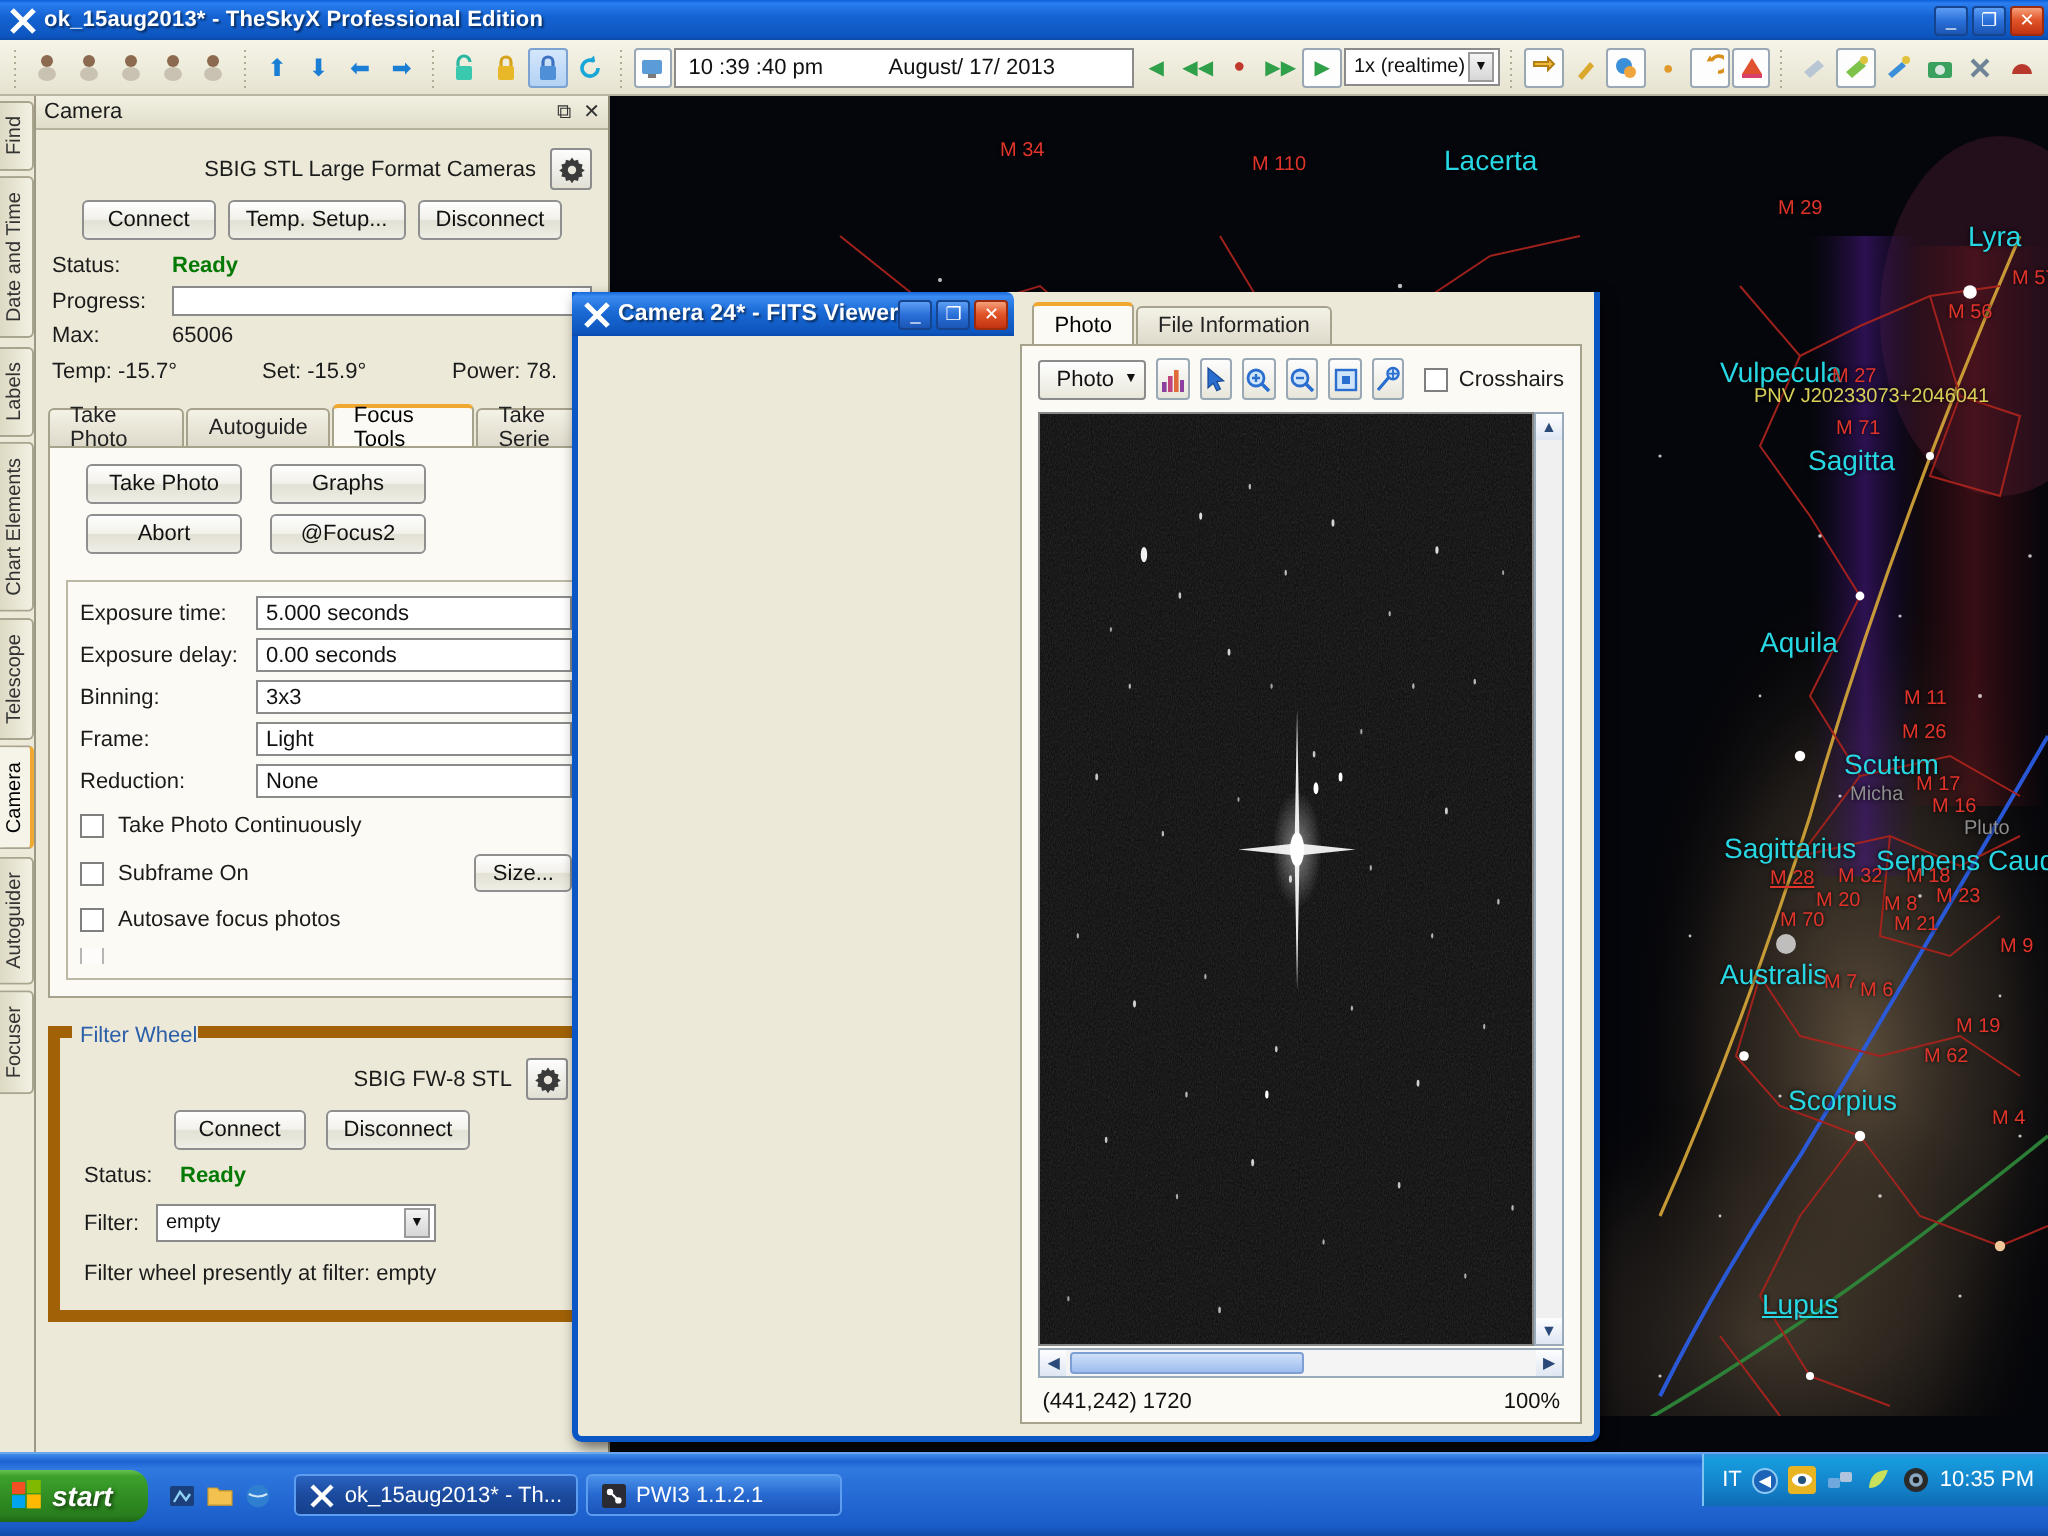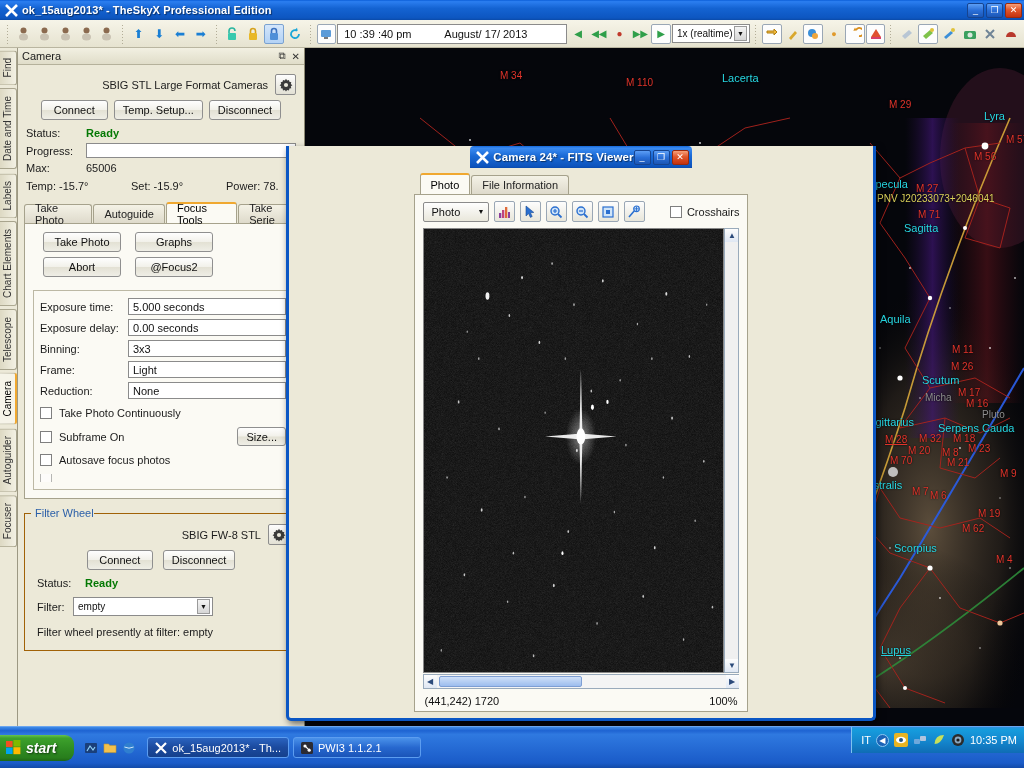--- a/index.html
+++ b/index.html
@@ -63,21 +63,21 @@
   }
   .ratefield .arrow { width:13px; height:15px; background:linear-gradient(to bottom,#f4f4f4,#d6d6d6);
      border:1px solid #9a9a9a; display:flex;align-items:center;justify-content:center;font-size:7px;}
   .arr { font-size:12px; line-height:1; }
 
   
   .mainbody { flex:1; position:relative; overflow:hidden; display:flex; }
 
   
   .skychart { position:absolute; inset:0; background:#05060c; overflow:hidden; }
-  .sc-label { position:absolute; color:#27d7e3; font-size:11px; font-family:"Liberation Sans",sans-serif;
+  .sc-label { position:absolute; color:#27d7e3; font-size:14px; font-family:"Liberation Sans",sans-serif;
               white-space:nowrap; text-shadow:0 0 2px #000; }
   .sc-label.m { color:#e0342b; font-size:10px; }
   .sc-label.dim { color:#8d8d8d; font-size:10px; }
   .sc-label.yellow { color:#d9d05a; font-size:10px; }
 
   
   .vtabs { position:relative; z-index:5; width:18px; background:#ece9d8;
            border-right:1px solid #9c9883; padding-top:2px; display:flex; flex-direction:column; gap:3px;}
   .vtab {
     writing-mode:vertical-rl; transform:rotate(180deg);
@@ -133,30 +133,29 @@
   .fieldbox { border:1px solid #bcb8a4; background:#fbfaf4; padding:7px 6px; margin-top:8px;}
   .frow { display:flex; align-items:center; margin-bottom:4px;}
   .frow label { width:88px; font-size:11px; color:#1b1b1b;}
   .frow .inp { flex:1; height:17px; background:#fff; border:1px solid #8b8b8b;
                font-size:11px; color:#111; padding:0 4px; display:flex;align-items:center;}
   .chkrow { display:flex; align-items:center; gap:7px; margin-top:8px; font-size:11px; color:#1b1b1b;}
   .chk { width:12px;height:12px;background:#fff;border:1px solid #7f7f7f; flex:0 0 12px;}
   .chkrow .sp { flex:1 }
 
   .grouplabel { color:#2b5fa8; font-size:11px; padding:0 0 0 4px; background:#ece9d8; display:inline-block;}
-  .group { margin:6px 6px 0 6px; border:1px solid #a16207; padding:0 8px 10px 8px; position:relative;}
+  .group { margin:6px 6px 0 6px; border:6px solid #a16207; padding:0 8px 10px 8px; position:relative;}
   .group > .grouplabel { position:absolute; top:-7px; left:6px; }
 
   
   .fits {
-    position:absolute; left:286px; top:98px; width:590px; height:575px; z-index:20;
+    position:absolute; left:286px; top:98px; width:514px; height:575px; z-index:20;
     border:3px solid #0a56c4; border-top:none; border-radius:0 0 5px 5px;
-    background:#ece9d8; display:flex; flex-direction:column;
+    background:#ece9d8; display:flex; flex-direction:row;
     box-shadow:2px 3px 7px rgba(0,0,0,.55);
-    align-items:center;
   }
   .fits-tb { height:22px; margin:-0px -3px 0 -3px;
     background:linear-gradient(to bottom,#1567d8 0%,#3b8bf2 10%,#1a6ad6 45%,#0d54bd 92%,#0a4aad 100%);
     display:flex; align-items:center; padding:0 3px 0 5px; color:#fff; border-radius:4px 4px 0 0;}
   .fits-tb .tb-title { font-size:11.5px; }
   .fits-inner { flex:1; padding:5px 6px 6px 6px; display:flex; flex-direction:column; overflow:hidden;}
   .fv-tabs { display:flex; gap:1px; align-items:flex-end; padding-left:6px;}
   .fv-panel { flex:1; background:#fbfaf4; border:1px solid #a6a28c; display:flex; flex-direction:column;
               padding:6px 8px 4px 8px; overflow:hidden;}
   .fv-toolbar { display:flex; align-items:center; gap:5px; padding-bottom:6px;}

